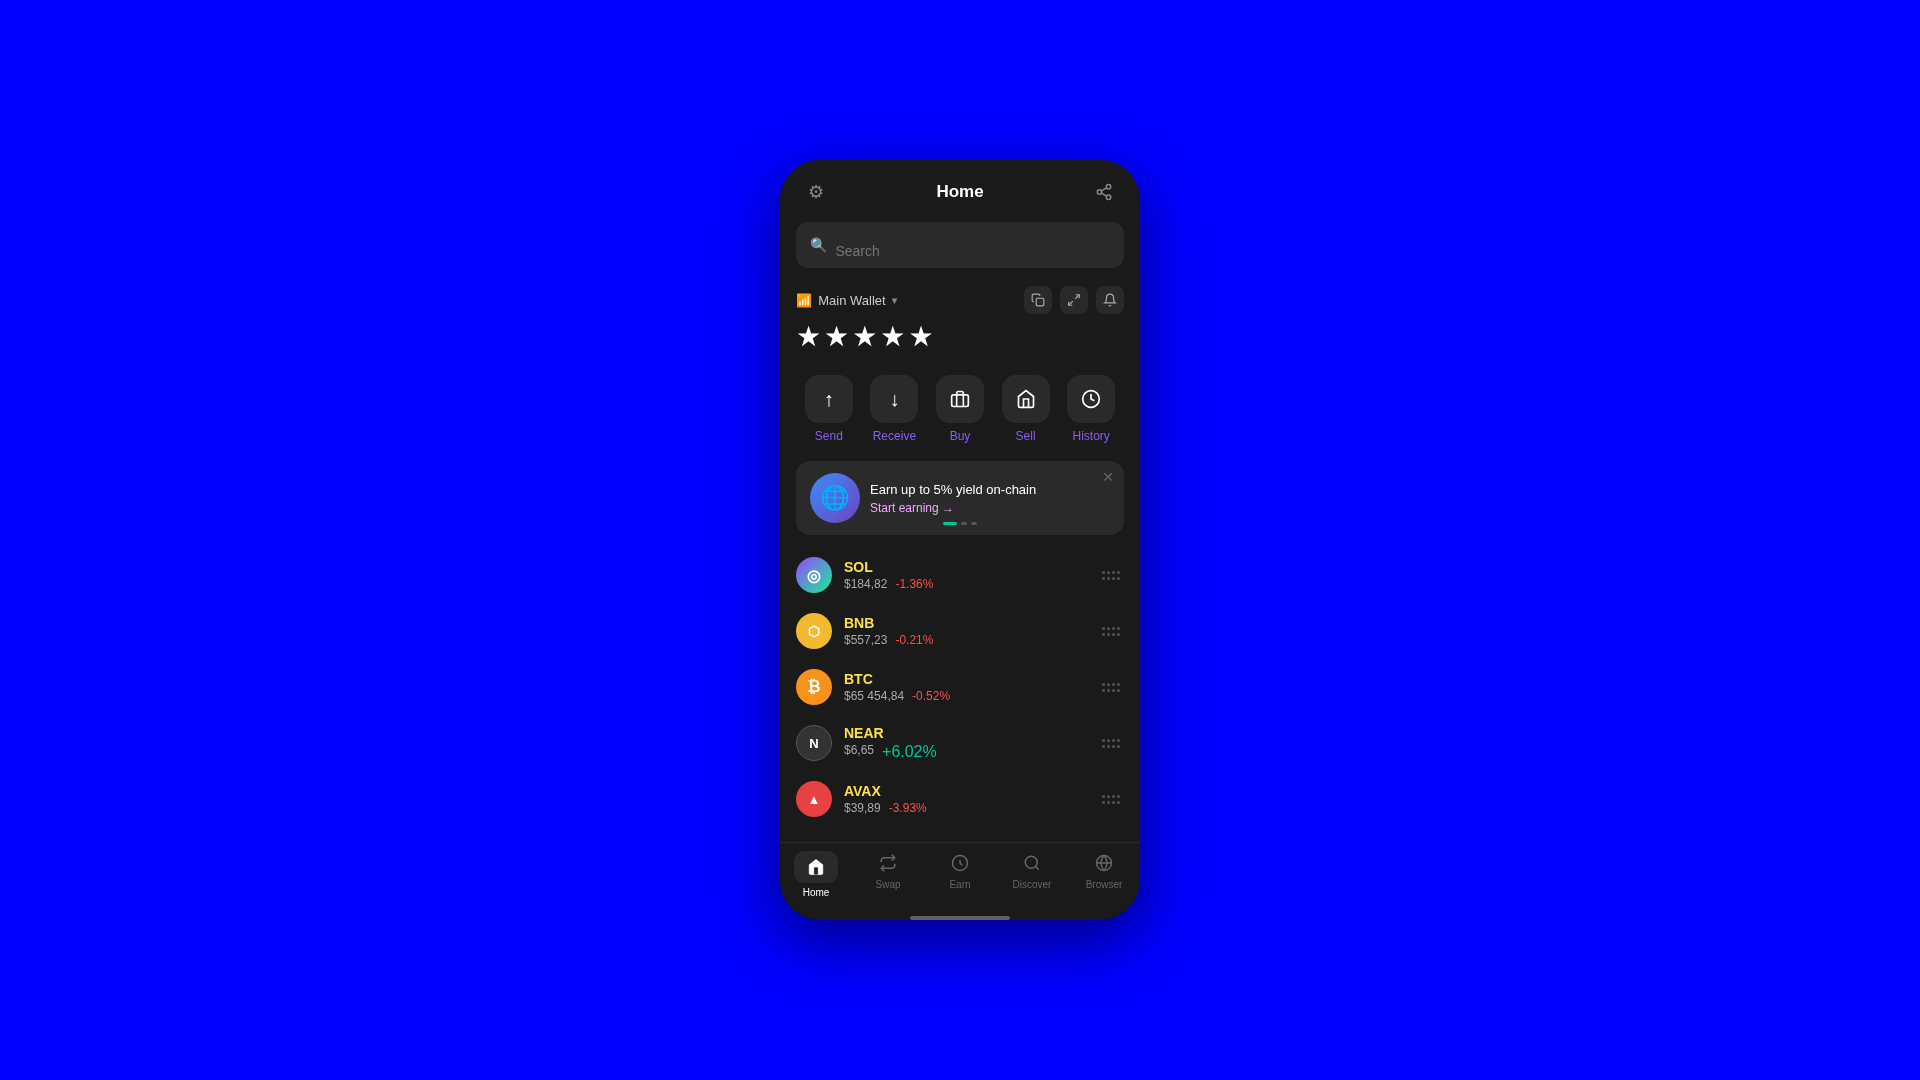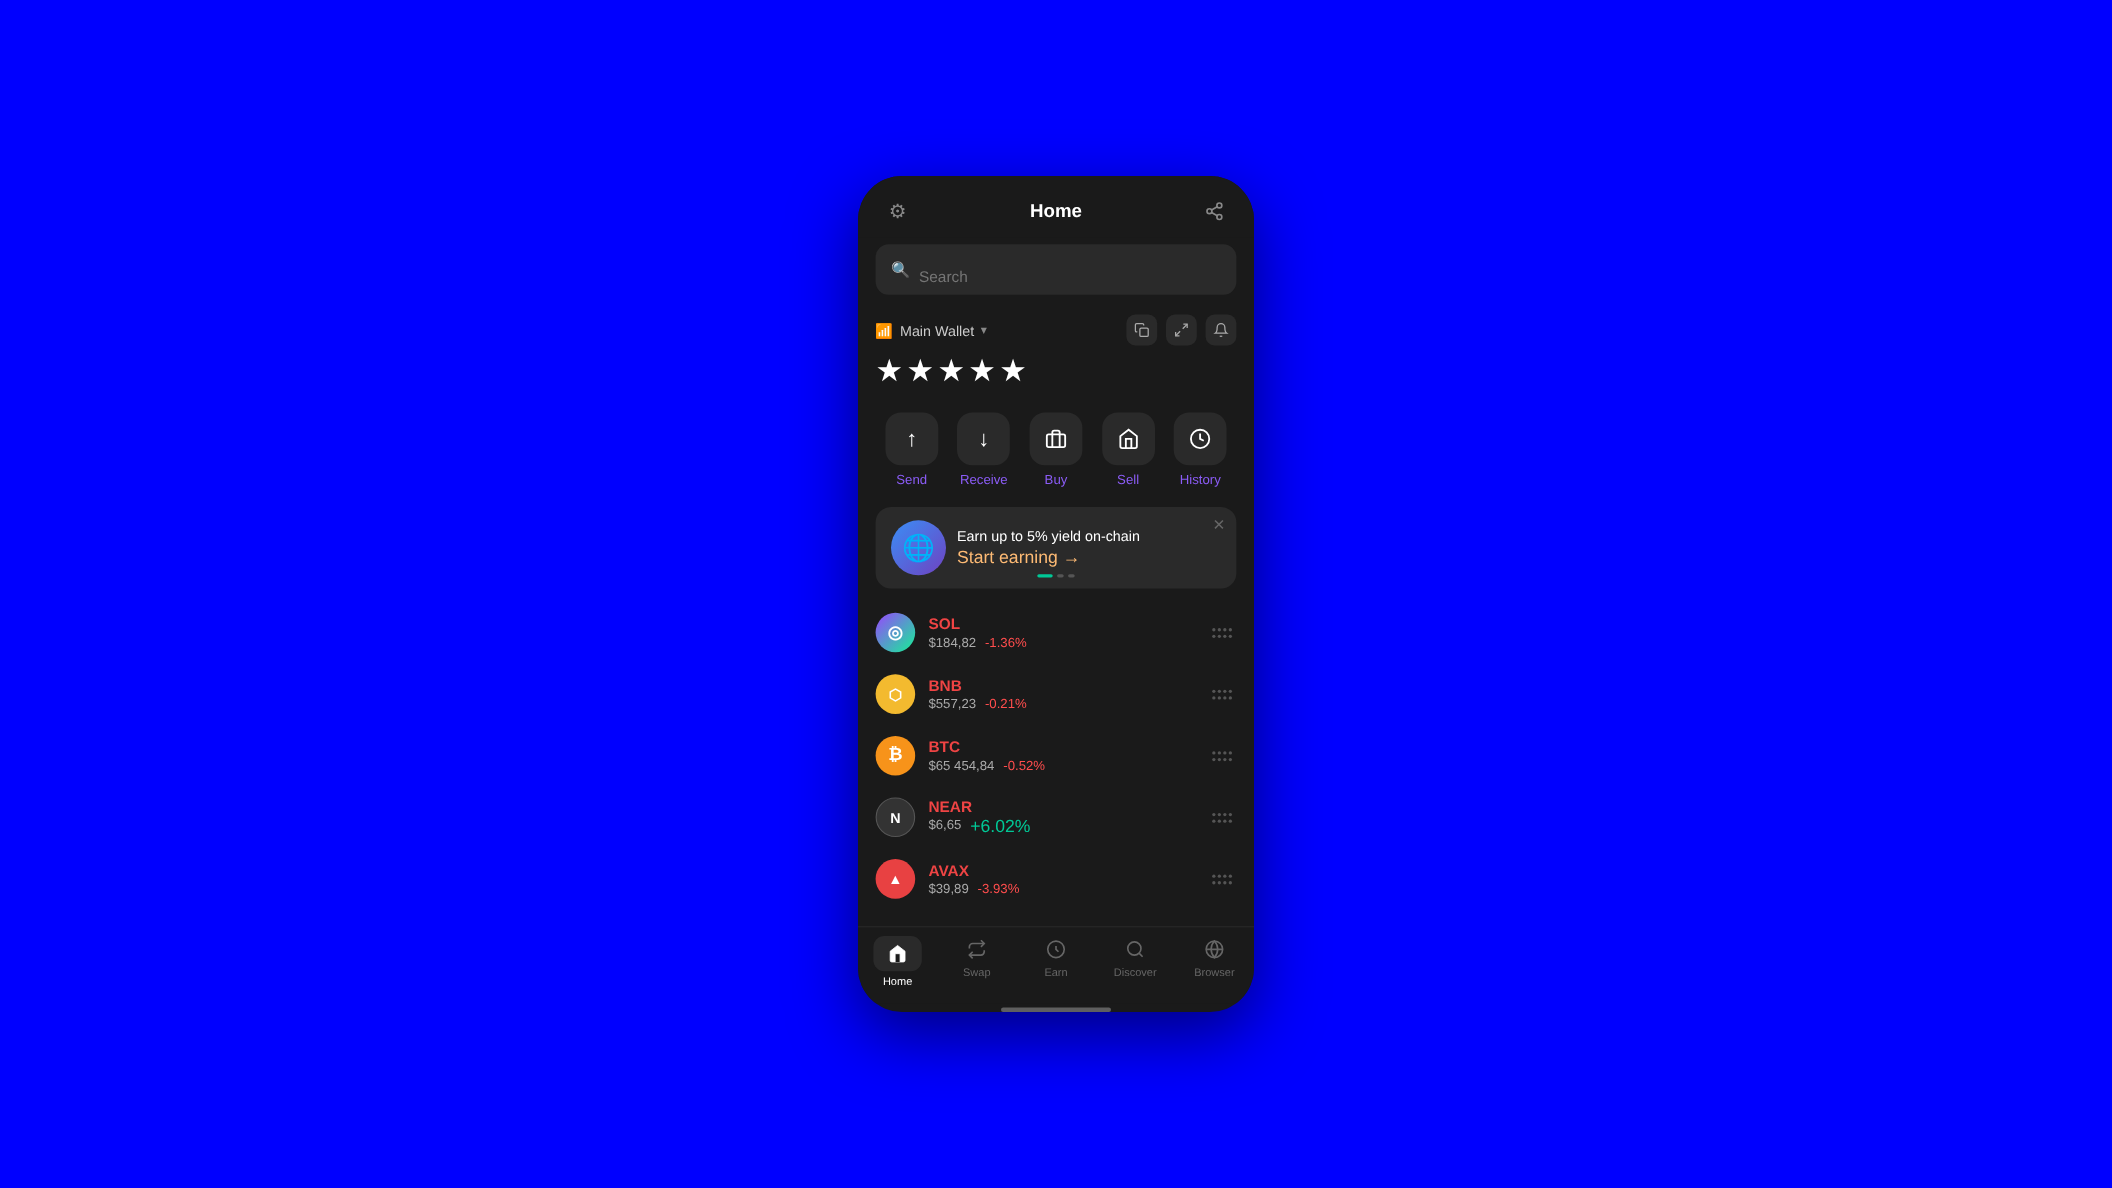--- a/index.html
+++ b/index.html
@@ -163,22 +163,22 @@
     .promo-text {
       flex: 1;
     }
     .promo-title {
       font-size: 13px;
       color: #fff;
       font-weight: 500;
       margin-bottom: 4px;
     }
     .promo-link {
-      font-size: 16px;
-      color: #fdba74;
+      font-size: 12px;
+      color: #f0abfc;
       cursor: pointer;
       display: flex;
       align-items: center;
       gap: 4px;
     }
     .promo-dots {
       display: flex;
       gap: 4px;
       position: absolute;
       bottom: 10px;
@@ -240,21 +240,21 @@
       font-weight: bold;
       color: #fff;
       flex-shrink: 0;
     }
     .crypto-info {
       flex: 1;
     }
     .crypto-name {
       font-size: 14px;
       font-weight: 600;
-      color: #ef4444;
+      color: #fde047;
     }
     .crypto-price-row {
       display: flex;
       gap: 8px;
       margin-top: 2px;
     }
     .crypto-price {
       font-size: 12px;
       color: #aaa;
     }

